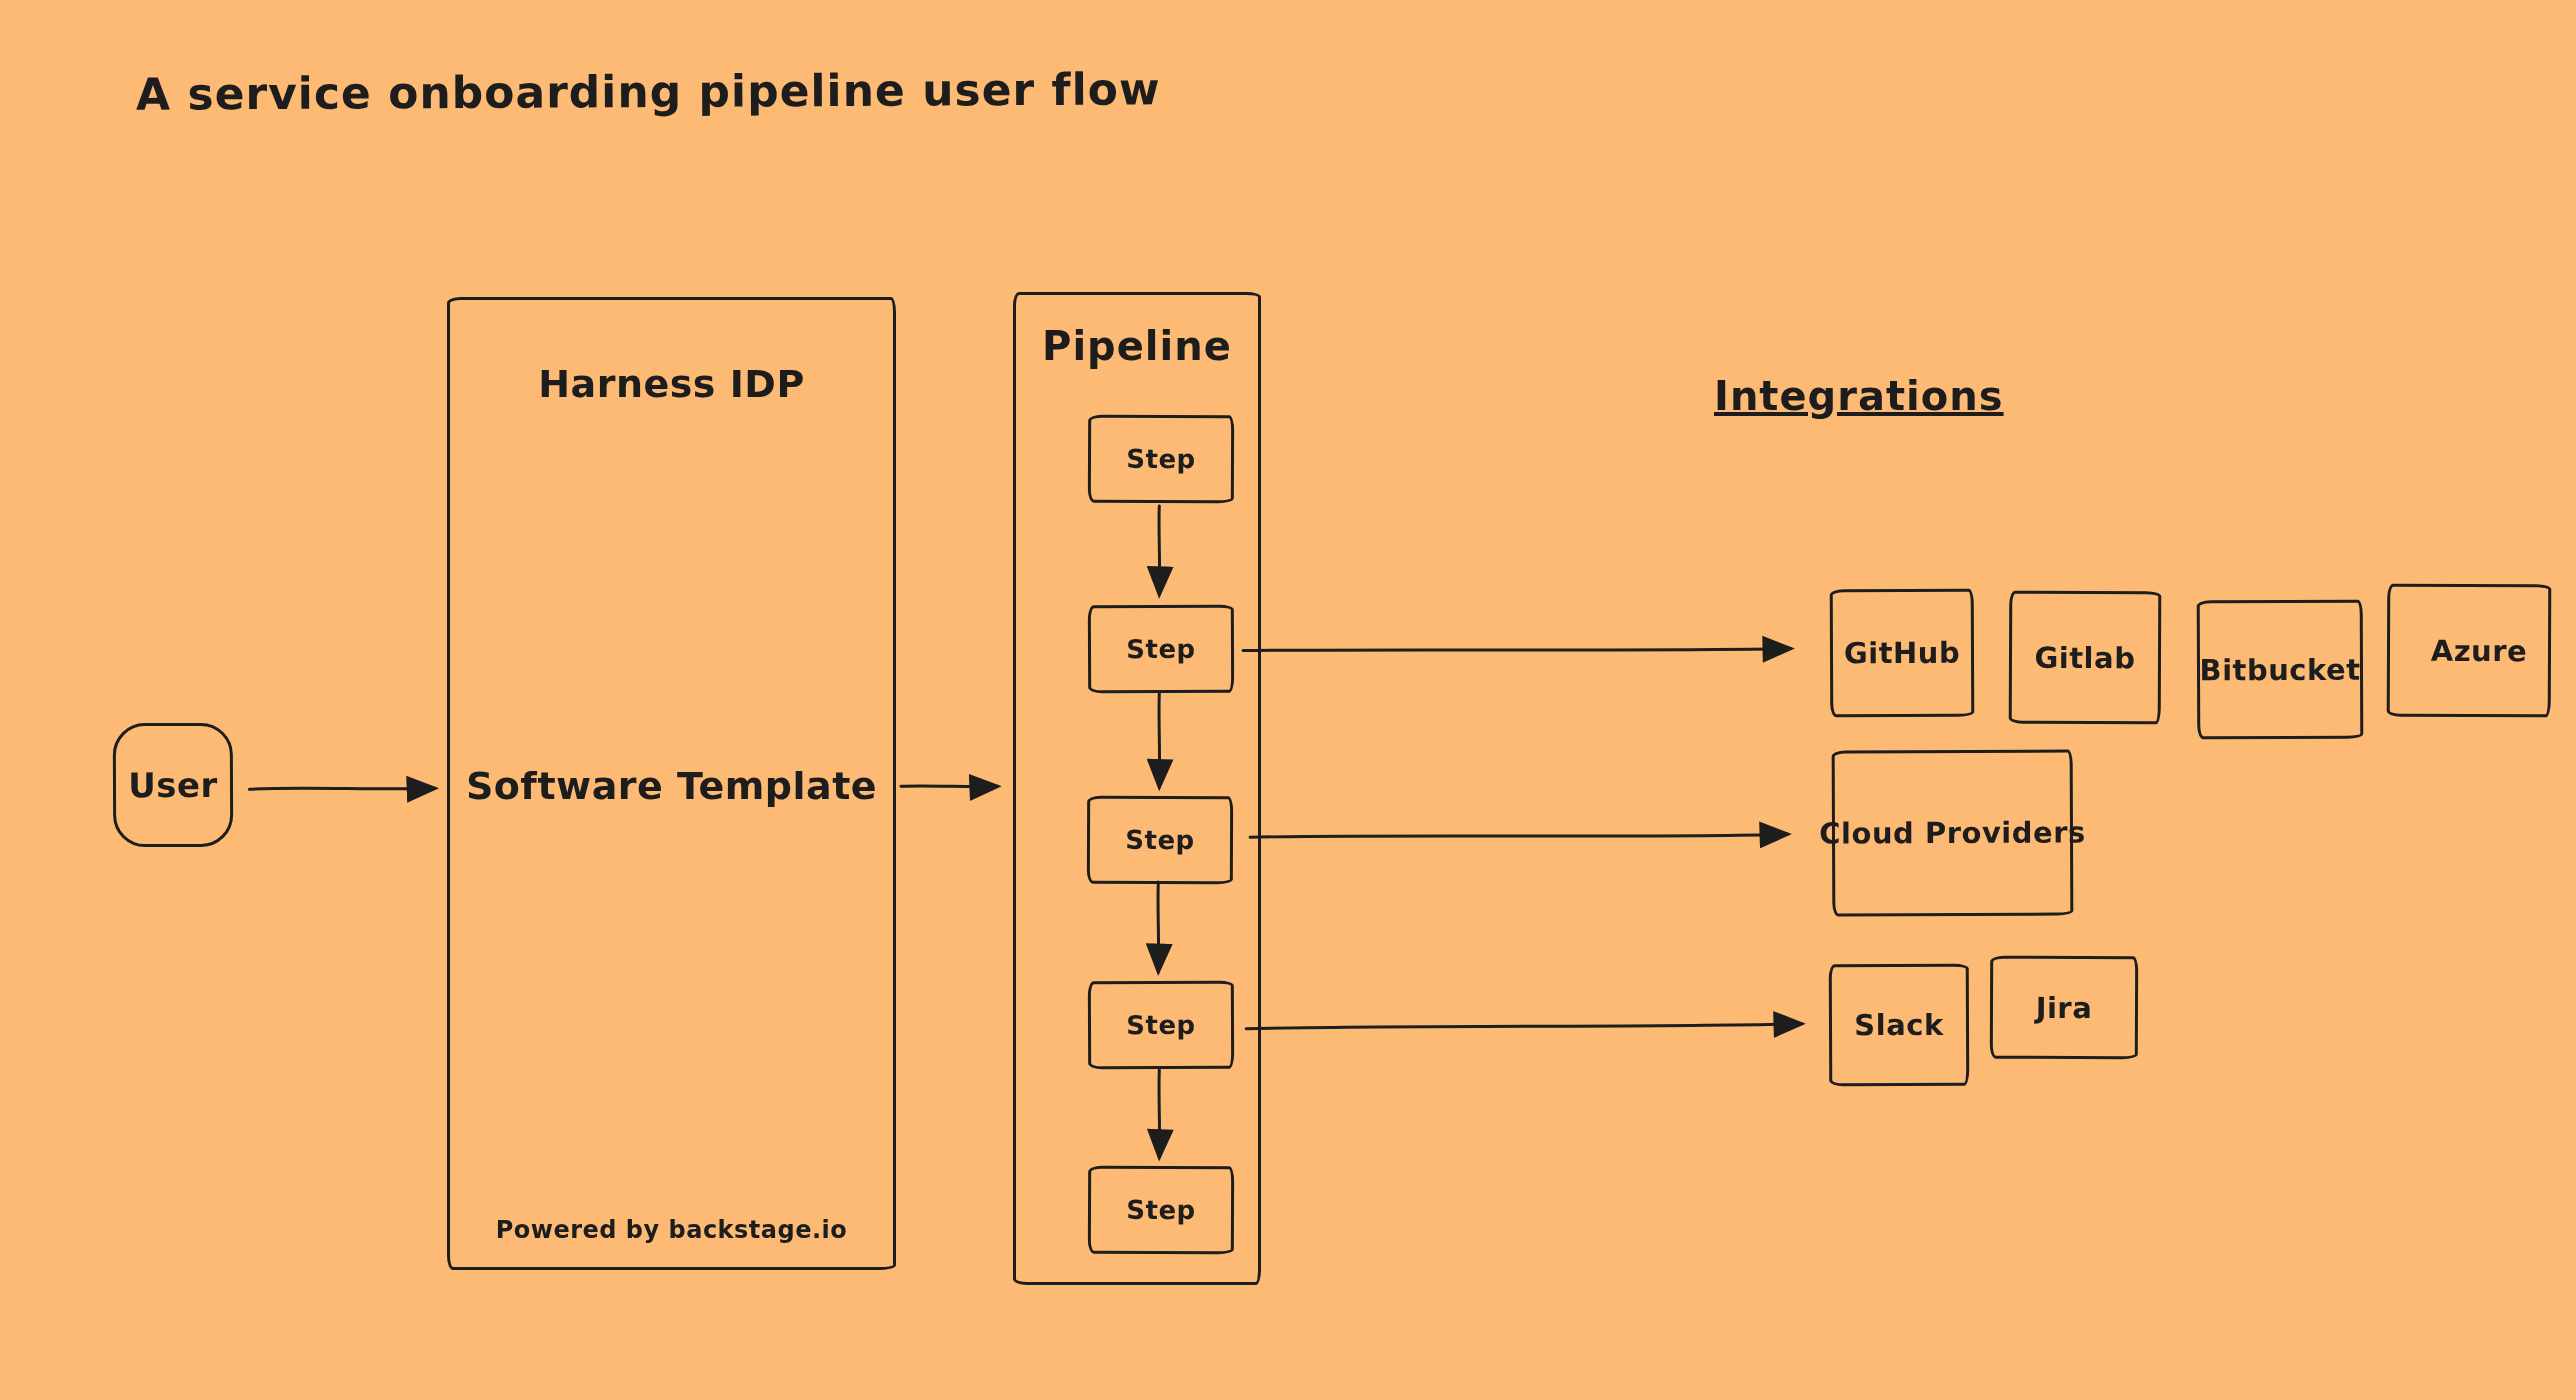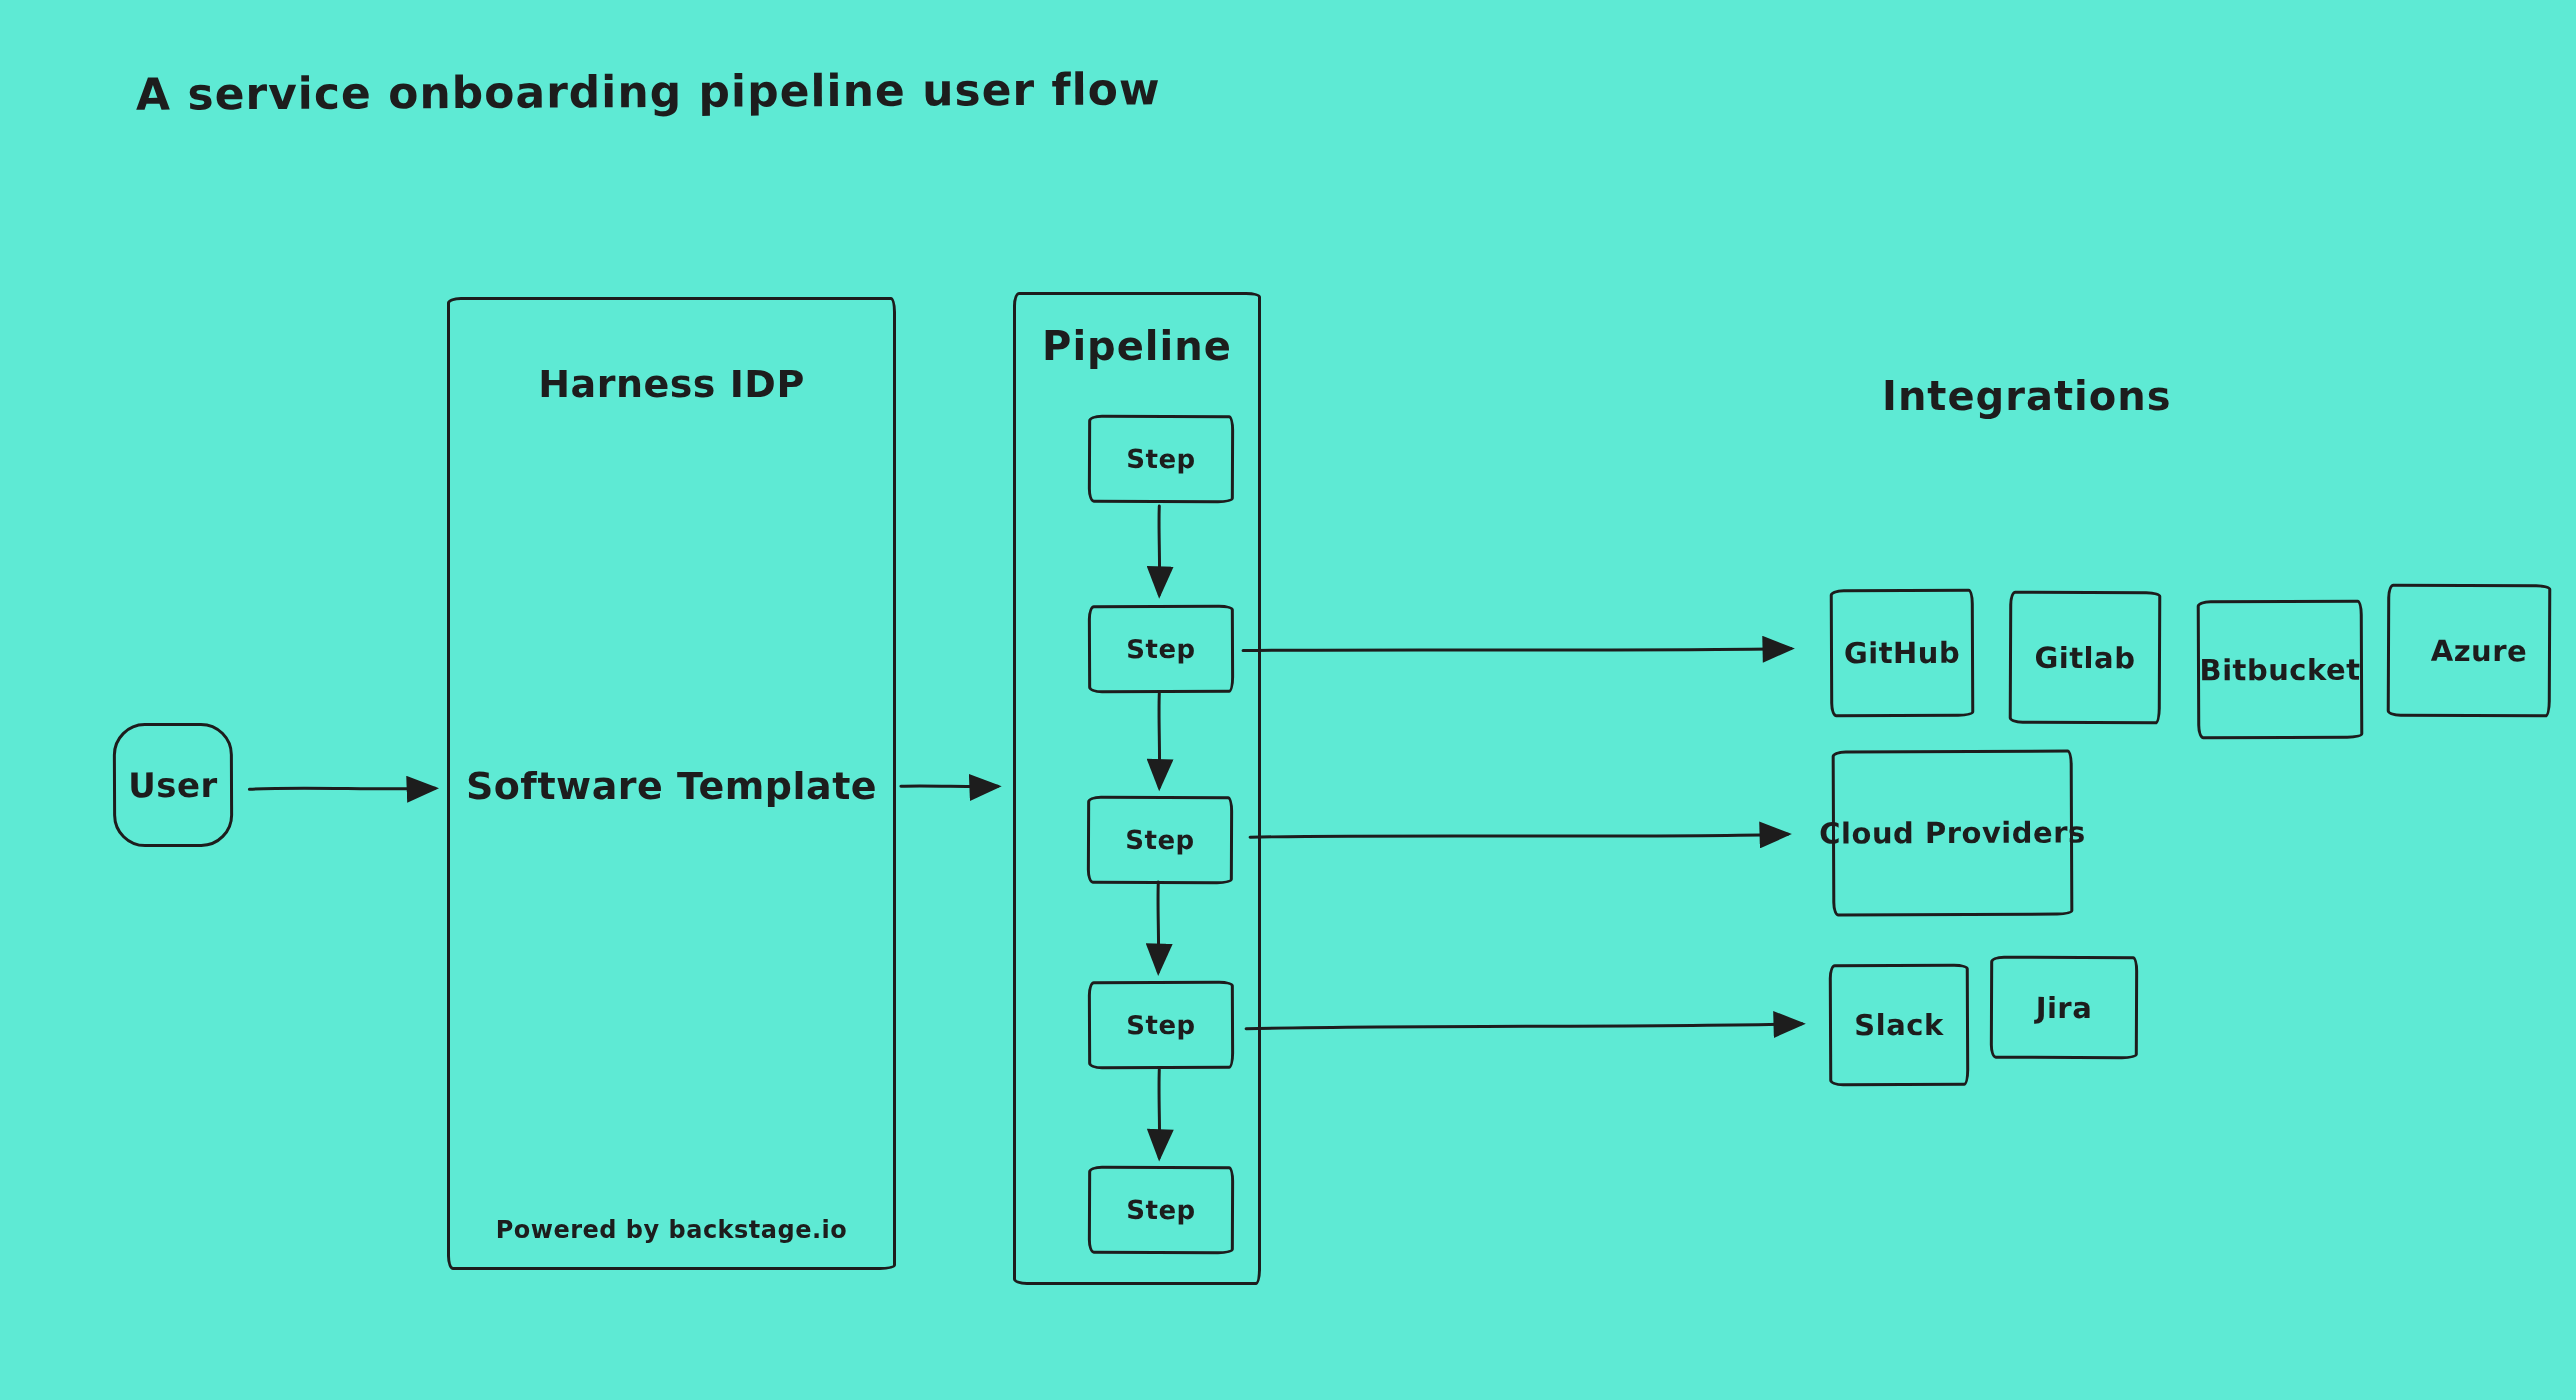--- a/index.html
+++ b/index.html
@@ -4,21 +4,21 @@
 <style>
   html, body {
     margin: 0;
     padding: 0;
     background: #ffffff;
   }
   #canvas {
     position: relative;
     width: 2576px;
     height: 1401px;
-    background: #5eead4;
+    background: #fdba74;
     font-family: "DejaVu Sans", "Liberation Sans", sans-serif;
     color: #1d1d1d;
     overflow: hidden;
   }
   .abs { position: absolute; }
   .label {
     color: #1d1d1d;
     white-space: nowrap;
     letter-spacing: 0.5px;
   }
@@ -120,21 +120,21 @@
       <span class="label box-label-sm">Step</span>
     </div>
     <div class="node sk-b center-content rot-l" style="left:72px; top:686px; width:146px; height:88px;">
       <span class="label box-label-sm">Step</span>
     </div>
     <div class="node sk-a center-content rot-r" style="left:72px; top:871px; width:146px; height:88px;">
       <span class="label box-label-sm">Step</span>
     </div>
   </div>
 
-  <div class="abs label section-title" style="left:1882px; top:373px;">Integrations</div>
+  <div class="abs label section-title" style="left:1714px; top:373px;text-decoration:underline;">Integrations</div>
 
   <div class="node sk-a center-content rot-l" style="left:1830px; top:589px; width:144px; height:128px;">
     <span class="label box-label-md">GitHub</span>
   </div>
   <div class="node sk-b center-content rot-r" style="left:2009px; top:591px; width:152px; height:133px;">
     <span class="label box-label-md">Gitlab</span>
   </div>
   <div class="node sk-a center-content rot-l" style="left:2197px; top:592px; width:166px; height:139px;margin-top:8px;">
     <span class="label box-label-md">Bitbucket</span>
   </div>

